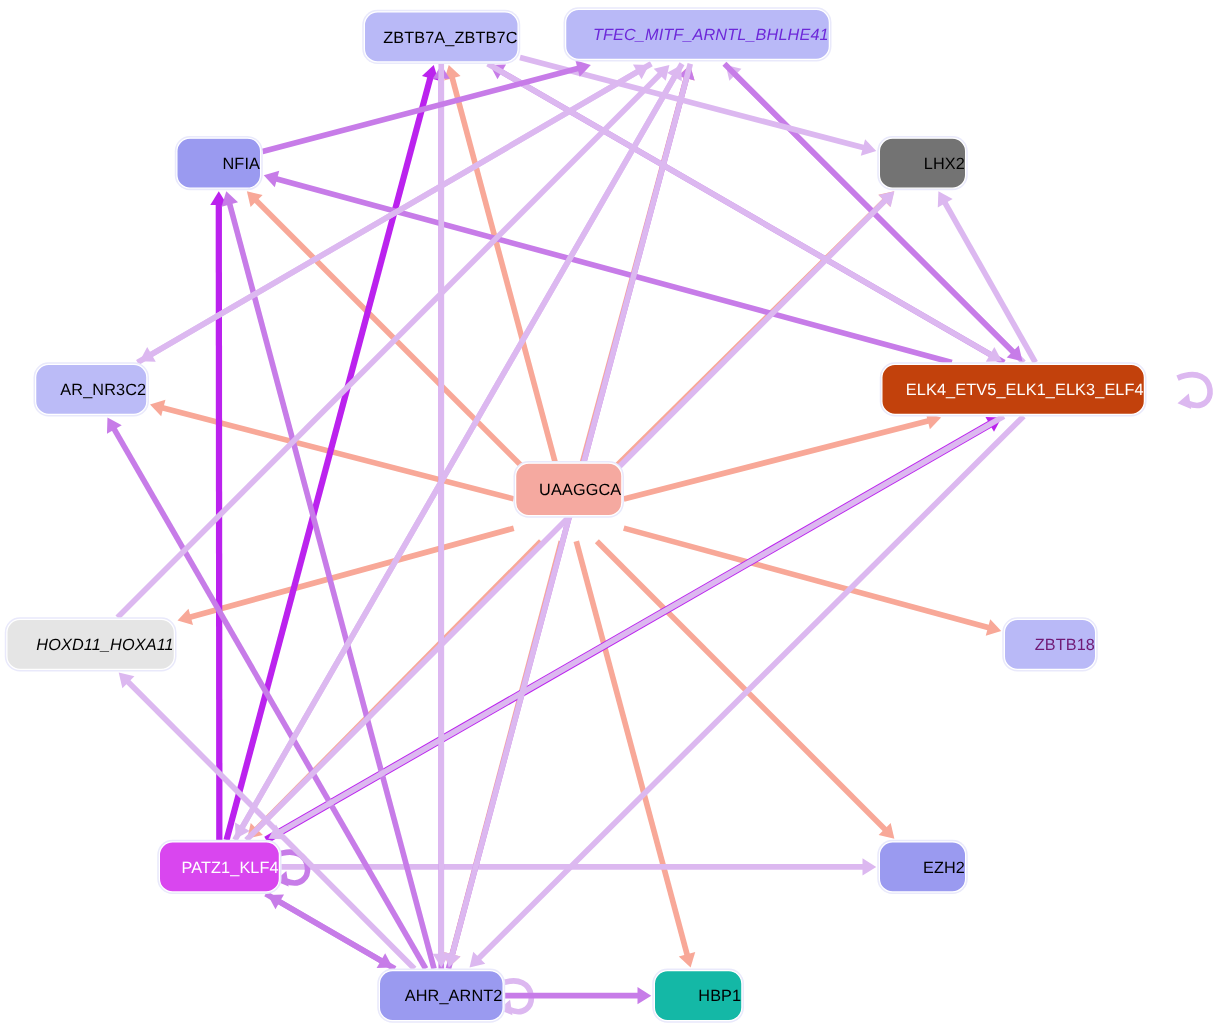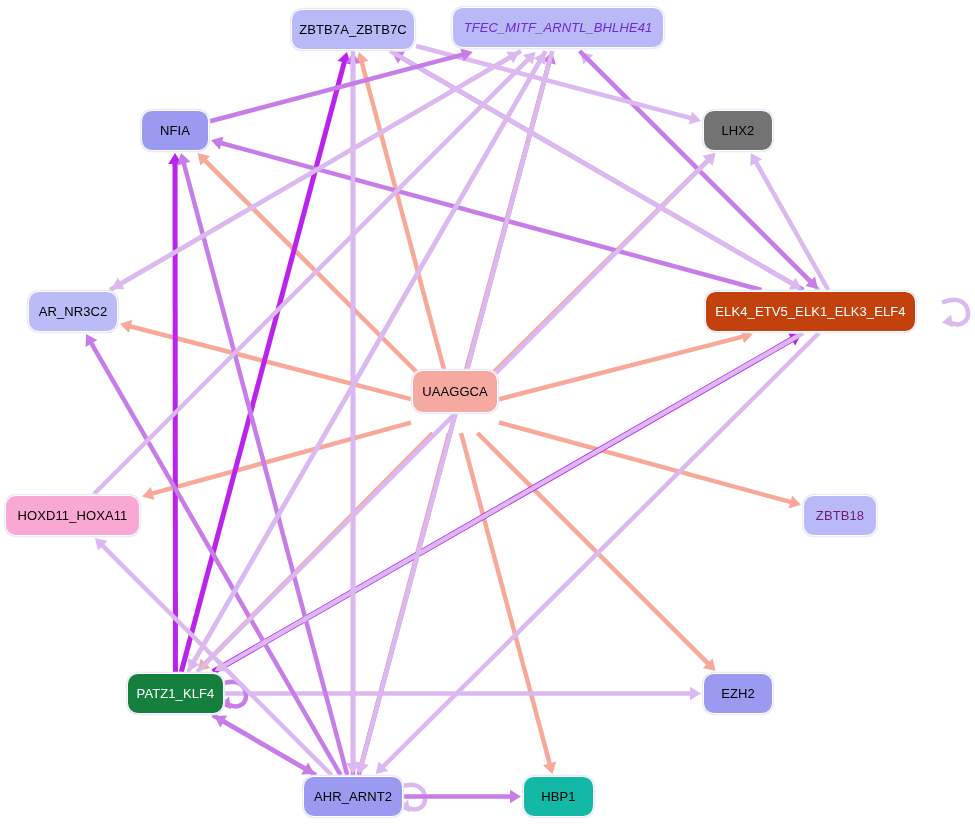--- a/index.html
+++ b/index.html
@@ -22,21 +22,21 @@
     left: 0;
     top: 0;
     width: 975px;
     height: 826px;
   }
   .node {
     position: absolute;
     box-sizing: border-box;
     display: flex;
     align-items: center;
-    justify-content: center;
+    justify-content: flex-end;
     border-radius: 11px;
     border: 1.6px solid #ffffff;
     box-shadow: 0 0 0 1.2px #e9e9fb;
     font-size: 13px;
     letter-spacing: 0.1px;
     white-space: nowrap;
     z-index: 5;
     user-select: none;
   }
 </style>
@@ -241,27 +241,27 @@
       </div>
       <div class="node" style="left: 28px; top: 291px; width: 90px; height: 41px; background: rgb(187, 187, 247); color: #000000;">
         <span>AR_NR3C2</span>
       </div>
       <div class="node" style="left: 705px; top: 291px; width: 211px; height: 41px; background: #c2410c; color: rgb(255, 255, 255);">
         <span>ELK4_ETV5_ELK1_ELK3_ELF4</span>
       </div>
       <div class="node" style="left: 412px; top: 370px; width: 86px; height: 43px; background: rgb(245, 169, 160); color: rgb(0, 0, 0);">
         <span>UAAGGCA</span>
       </div>
-      <div class="node" style="left: 5px; top: 495px; width: 135px; height: 41px; background: #f9a8d4; color: rgb(0, 0, 0);">
+      <div class="node" style="left: 5px; top: 495px; width: 135px; height: 41px; background: #e5e5e5; color: rgb(0, 0, 0); font-style: italic;">
         <span>HOXD11_HOXA11</span>
       </div>
       <div class="node" style="left: 803px; top: 495px; width: 74px; height: 41px; background: rgb(185, 185, 247); color: #701a75;">
         <span>ZBTB18</span>
       </div>
-      <div class="node" style="left: 127px; top: 673px; width: 97px; height: 41px; background: #15803d; color: rgb(255, 255, 255);">
+      <div class="node" style="left: 127px; top: 673px; width: 97px; height: 41px; background: #d946ef; color: rgb(255, 255, 255);">
         <span>PATZ1_KLF4</span>
       </div>
       <div class="node" style="left: 703px; top: 673px; width: 70px; height: 41px; background: rgb(154, 154, 240); color: rgb(0, 0, 0);">
         <span>EZH2</span>
       </div>
       <div class="node" style="left: 303px; top: 776px; width: 100px; height: 41px; background: rgb(154, 154, 240); color: rgb(0, 0, 0);">
         <span>AHR_ARNT2</span>
       </div>
       <div class="node" style="left: 523px; top: 776px; width: 71px; height: 41px; background: #14b8a6; color: rgb(0, 0, 0);">
         <span>HBP1</span>

